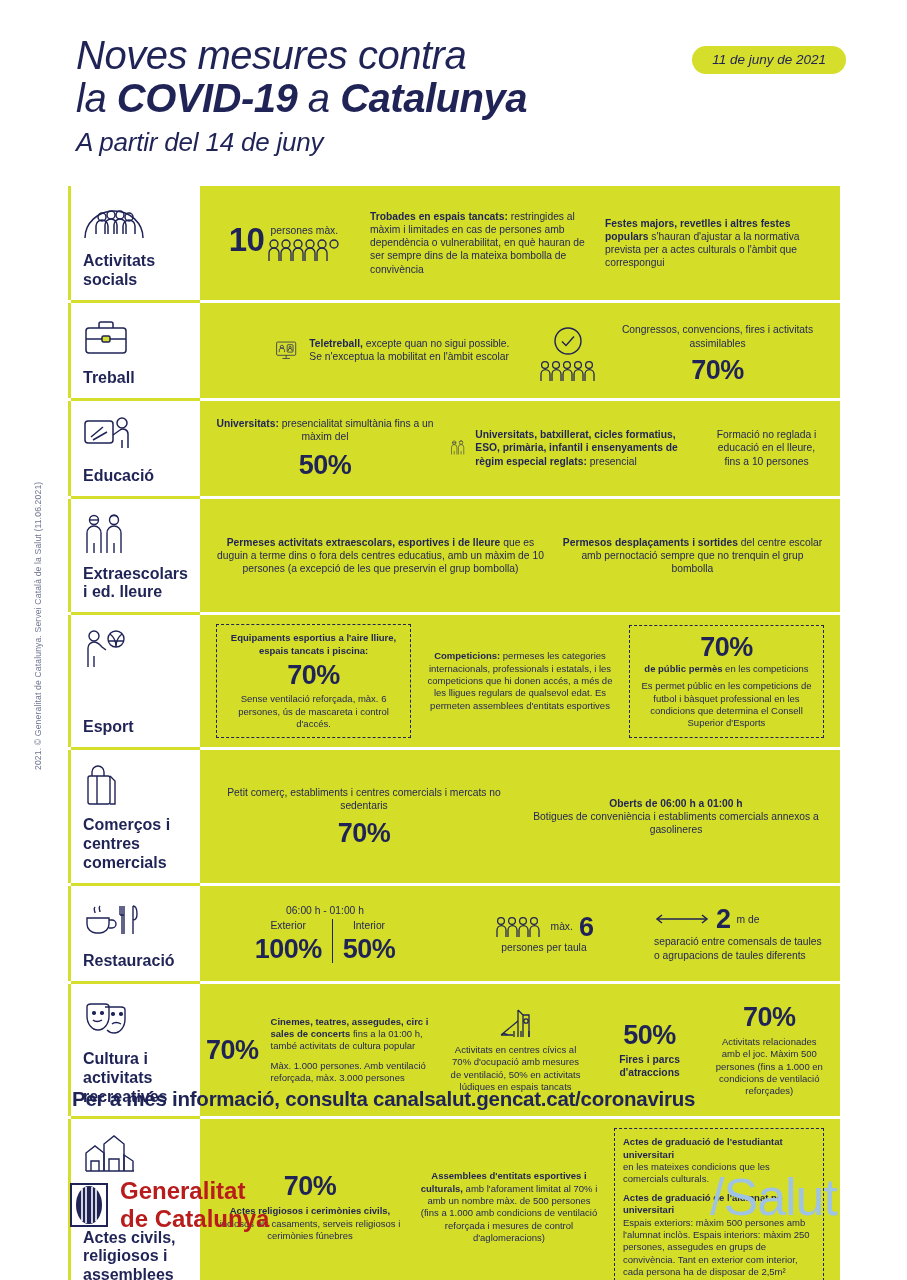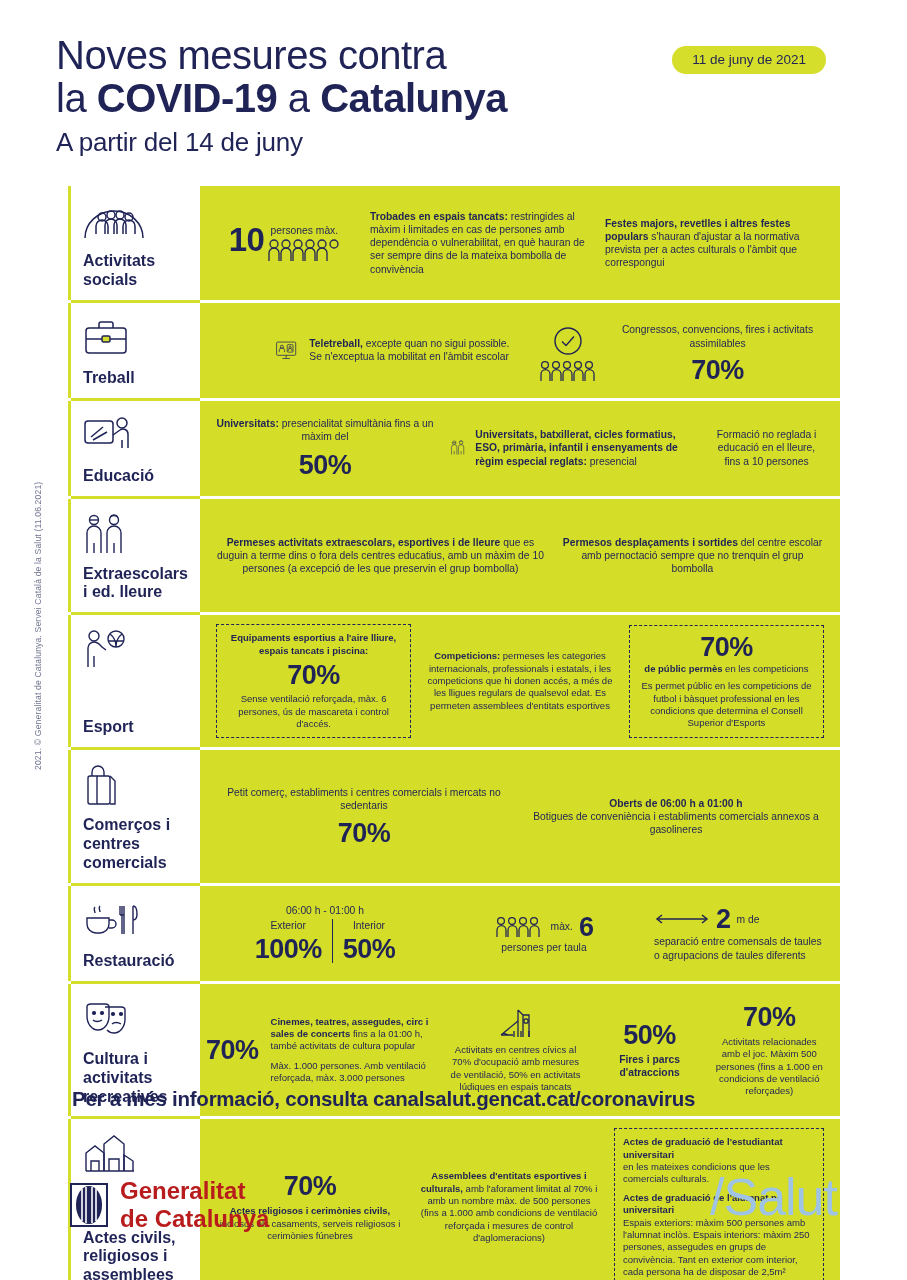--- a/index.html
+++ b/index.html
@@ -7,21 +7,21 @@
   body {
     font-family: "Liberation Sans", sans-serif;
     background: #ffffff;
     color: #1f2356;
     position: relative;
     overflow: hidden;
   }
   .page { position: relative; width: 907px; height: 1280px; }
 
   
-  .header { position: absolute; left: 56px; top: 34px; width: 770px; }
+  .header { position: absolute; left: 76px; top: 34px; width: 770px; font-style: italic; }
   .title-main {
     font-size: 40px; line-height: 1.08; font-weight: 400;
     color: #1f2356; letter-spacing: -0.5px;
   }
   .title-main .b { font-weight: 700; }
   .title-sub {
     margin-top: 7px; font-size: 26px; font-weight: 400; color: #1f2356;
     letter-spacing: -0.2px;
   }
   .date-badge {

